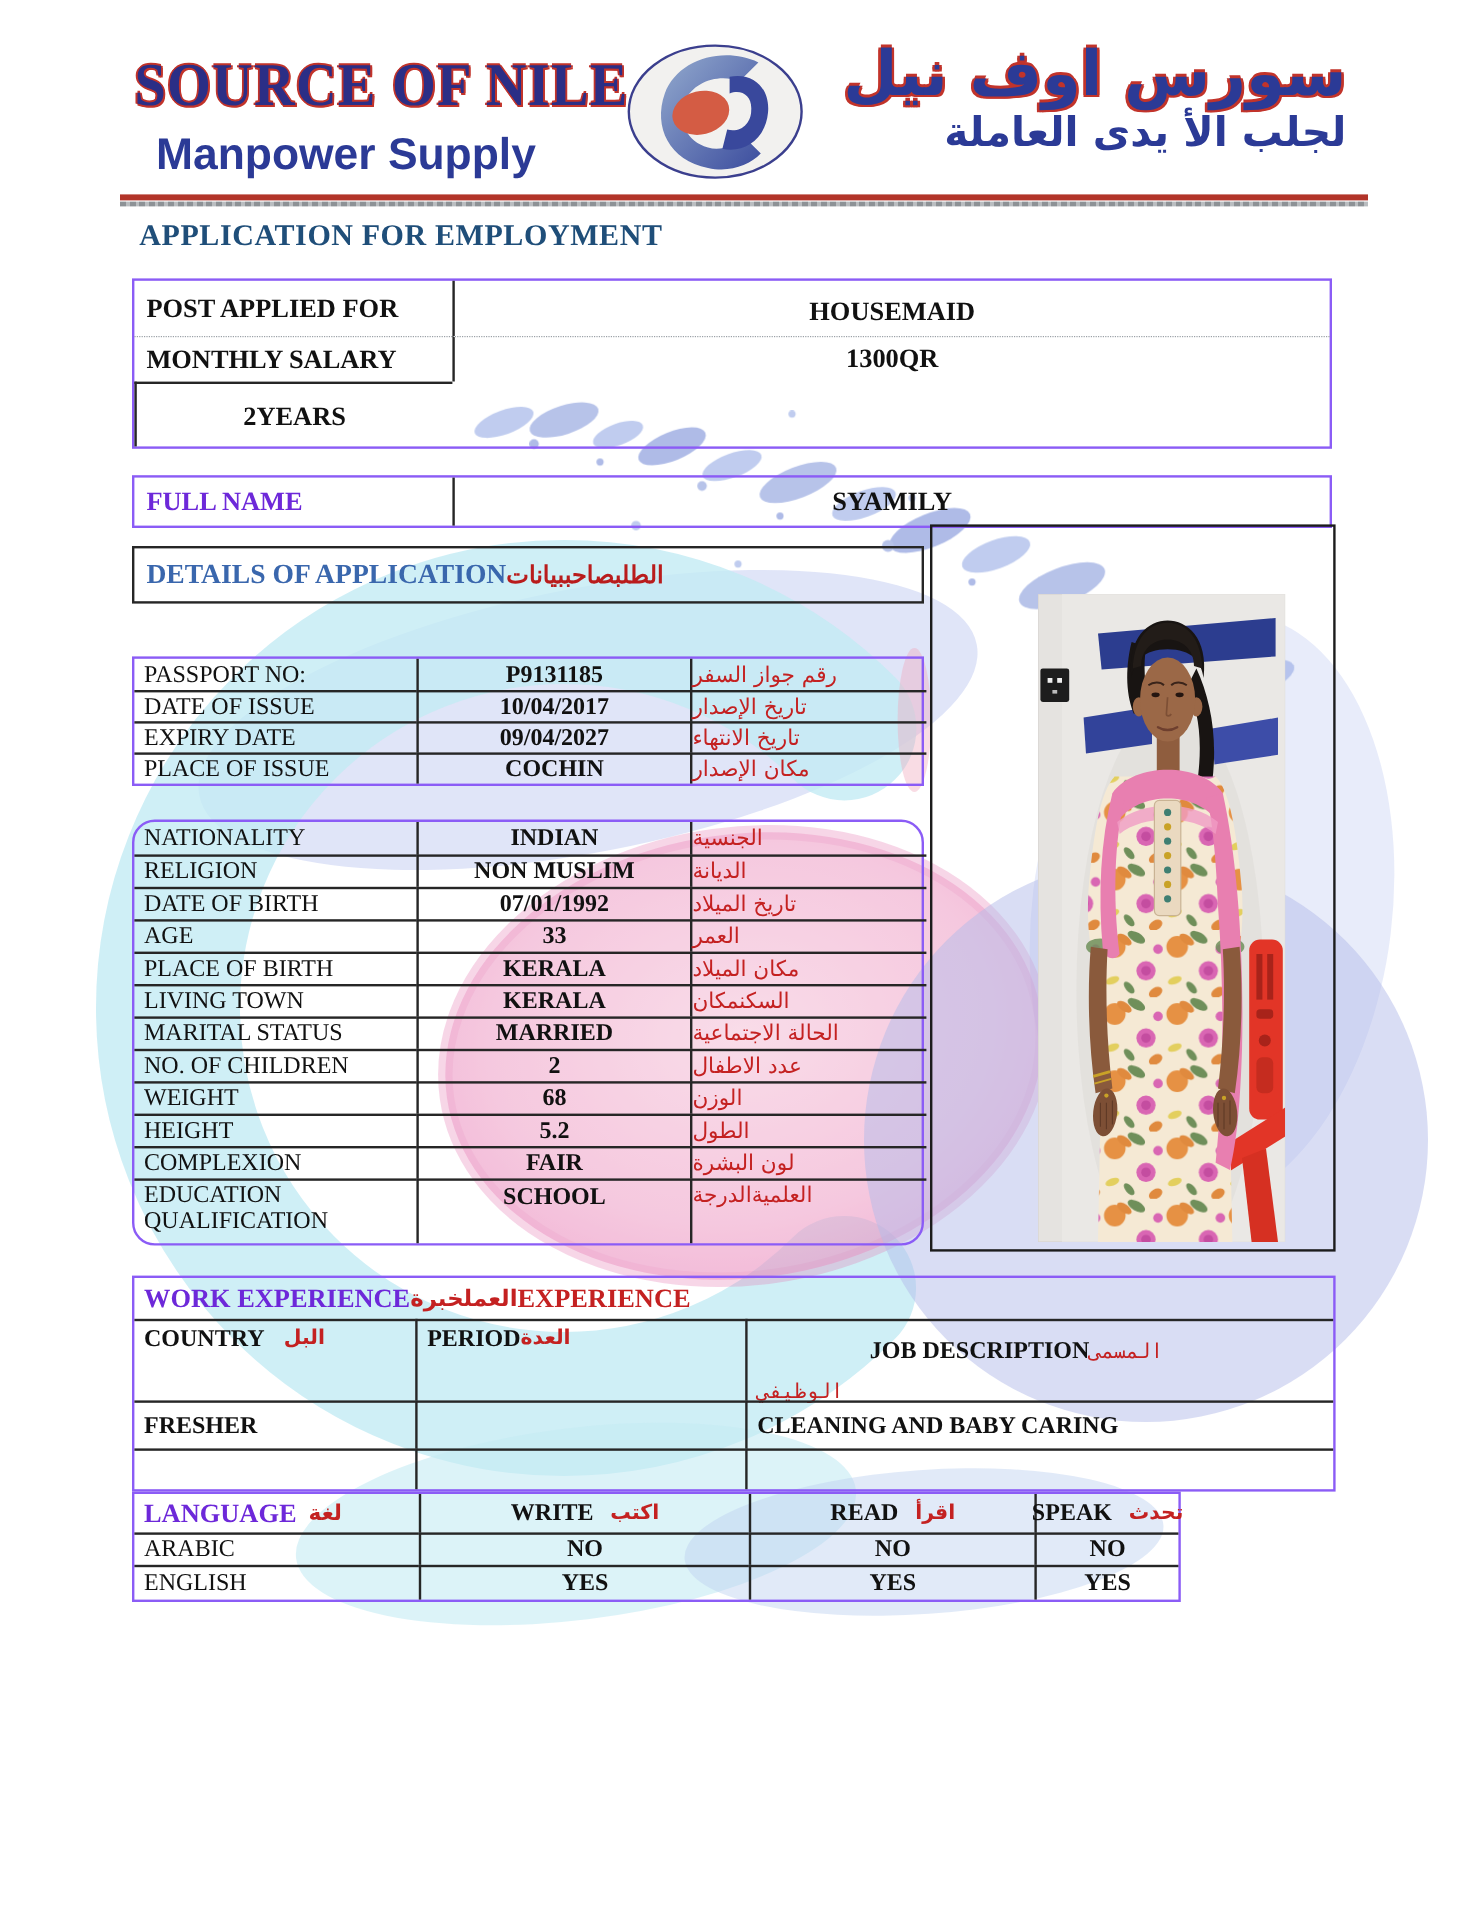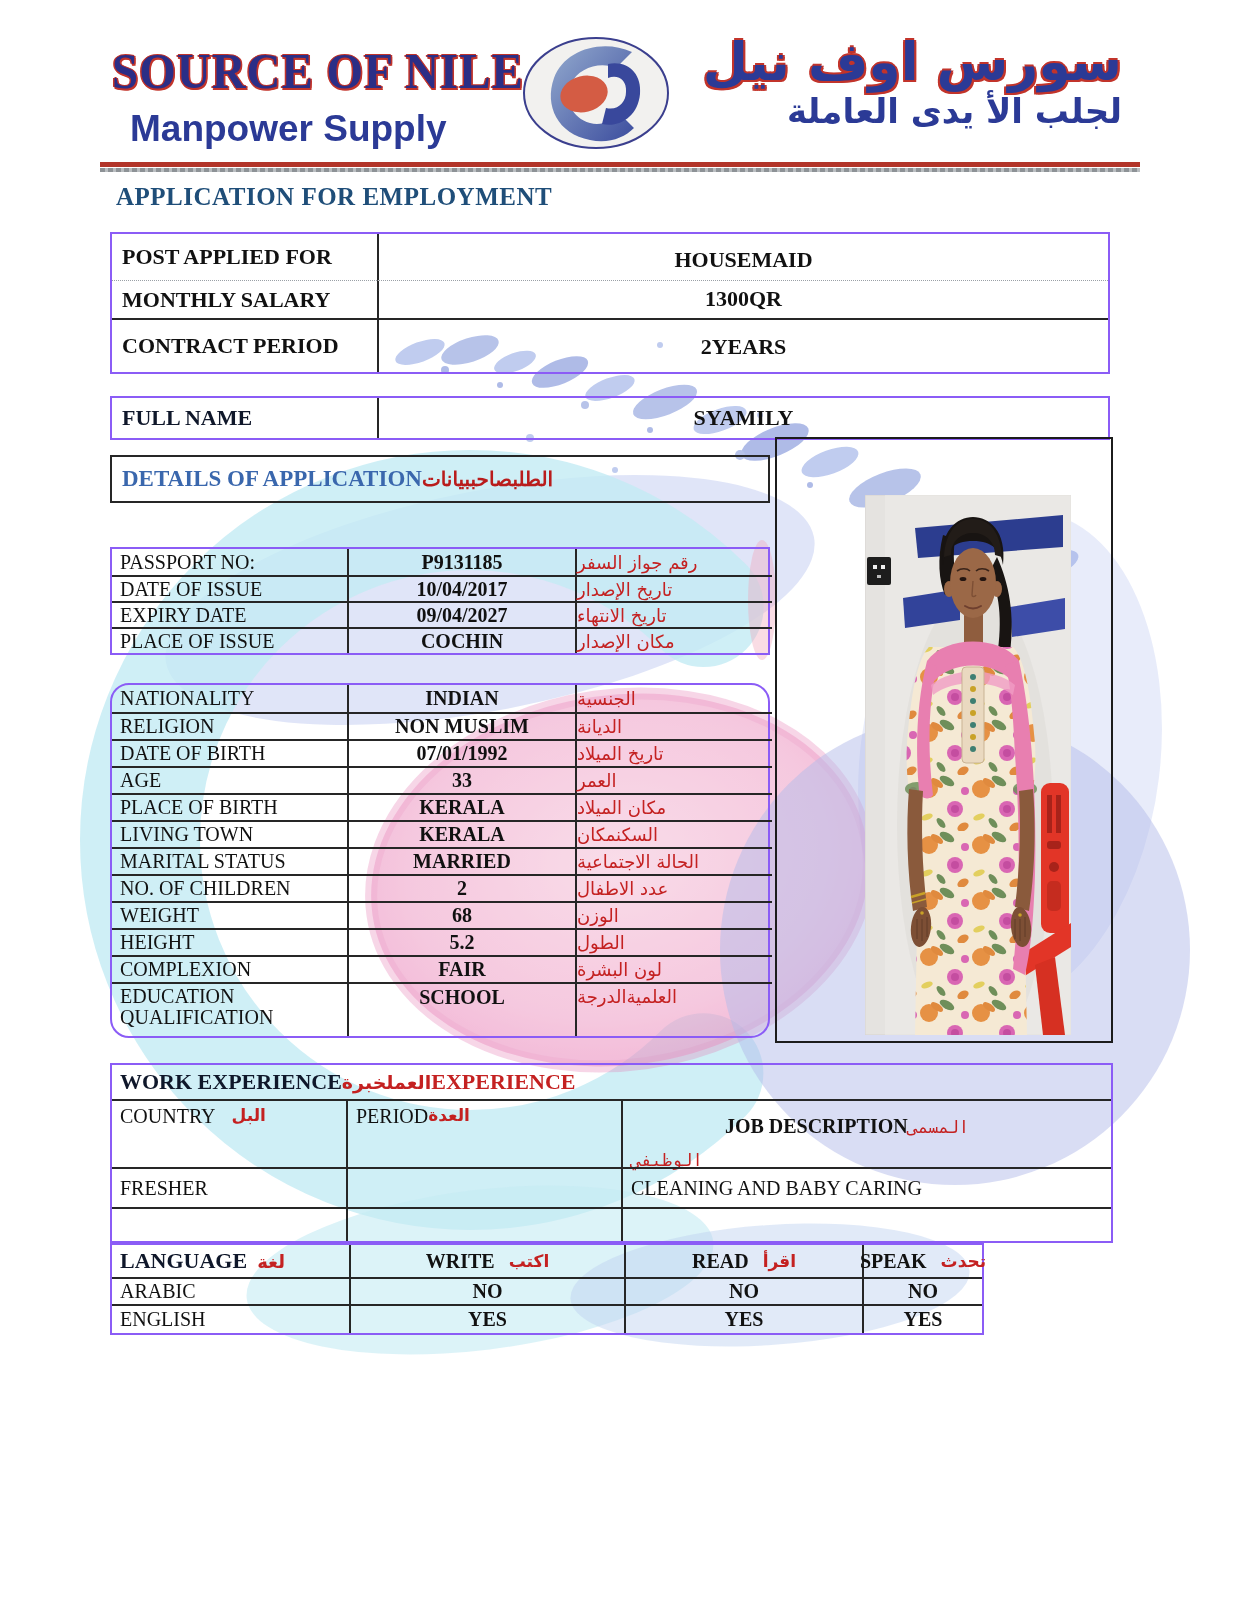--- a/index.html
+++ b/index.html
@@ -35,21 +35,21 @@
   .gt > div.nt{border-top:none;}
   .gt > div.dt{border-top:1px dotted #9aa0a6;}
   .lblcell{font-size:20px;padding-left:8px;}
   .biglbl{font-size:22px;font-weight:bold;padding-left:10px;}
   .valcell{font-size:20px;font-weight:bold;justify-content:center;text-align:left;}
   .bigval{font-size:22px;}
   .arcell{font-family:"DejaVu Sans",sans-serif;font-size:18px;color:#c42121;
     justify-content:flex-end;padding-right:8px;direction:rtl;}
   .v-top{align-items:flex-start;padding-top:1px;}
   .v-bot{align-items:flex-end;padding-bottom:2px;}
-  .bluelbl{color:#0f172a;font-weight:bold;}
+  .bluelbl{color:#6d28d9;font-weight:bold;}
   .red-ar{font-family:"DejaVu Sans",sans-serif;color:#c42121;font-weight:bold;direction:rtl;}
   .red-en{color:#c42121;font-weight:bold;}
 
   #tbl-application{left:110px;top:232px;width:1000px;grid-template-columns:265px 1fr;
     grid-template-rows:46px 38px 54px;}
   #tbl-fullname{left:110px;top:396px;width:1000px;grid-template-columns:265px 1fr;
     grid-template-rows:40px;}
   .details-box{position:absolute;left:110px;top:455px;width:660px;height:48px;
     border:2px solid #262626;box-sizing:border-box;display:flex;align-items:center;padding-left:10px;}
   .details-box .en{font-size:23px;font-weight:bold;color:#3a67ad;}
@@ -64,21 +64,21 @@
     grid-template-rows:34px 68px 40px 34px;}
   #tbl-work .title{grid-column:1/-1;font-size:22px;padding-left:8px;}
   #tbl-lang{left:110px;top:1243px;width:874px;grid-template-columns:237px 275px 238px 1fr;
     grid-template-rows:32px 27px 29px;}
   .colhead{font-size:20px;font-weight:bold;justify-content:center;gap:14px;}
   .colhead .ar,.langar{font-family:"DejaVu Sans",sans-serif;font-size:17px;color:#c42121;direction:rtl;}
   .jobcell{flex-direction:column;align-items:stretch;justify-content:flex-start;padding:4px 8px 0 8px;}
   .jobcell .r1{display:flex;justify-content:space-between;align-items:baseline;padding-right:40px;}
   .jobcell .r1 .en{font-size:20px;font-weight:bold;}
   .jobcell .ar{font-family:Liberation Mono, monospace;font-size:17px;color:#c42121;direction:rtl;margin-top:12px;}
-  .plain{font-size:20px;font-weight:normal;padding-left:8px;}
+  .plain{font-size:20px;font-weight:bold;padding-left:8px;}
   .langname{font-size:20px;padding-left:8px;}
 
   
   .photo-frame{position:absolute;left:775px;top:437px;width:338px;height:606px;
     border:2px solid #1c1c1c;box-sizing:border-box;}
   .photo-frame svg{position:absolute;left:88px;top:56px;}
 </style>
 </head>
 <body>
 
@@ -164,21 +164,20 @@
     <div class="rule-red"></div>
     <div class="rule-grey"></div>
 
     <div class="page-title">APPLICATION FOR EMPLOYMENT</div>
 
     <div class="gt" id="tbl-application">
       <div class="nl nt biglbl">POST APPLIED FOR</div>
       <div class="nt valcell bigval v-top" style="padding-top:6px">HOUSEMAID</div>
       <div class="nl dt biglbl">MONTHLY SALARY</div>
       <div class="dt valcell bigval v-bot">1300QR</div>
-      <div class="nl biglbl">CONTRACT PERIOD</div>
       <div class="valcell bigval v-top">2YEARS</div>
     </div>
 
     <div class="gt" id="tbl-fullname">
       <div class="nl nt biglbl bluelbl">FULL NAME</div>
       <div class="nt valcell bigval">SYAMILY</div>
     </div>
 
     <div class="details-box">
       <span class="en">DETAILS OF APPLICATION</span>

